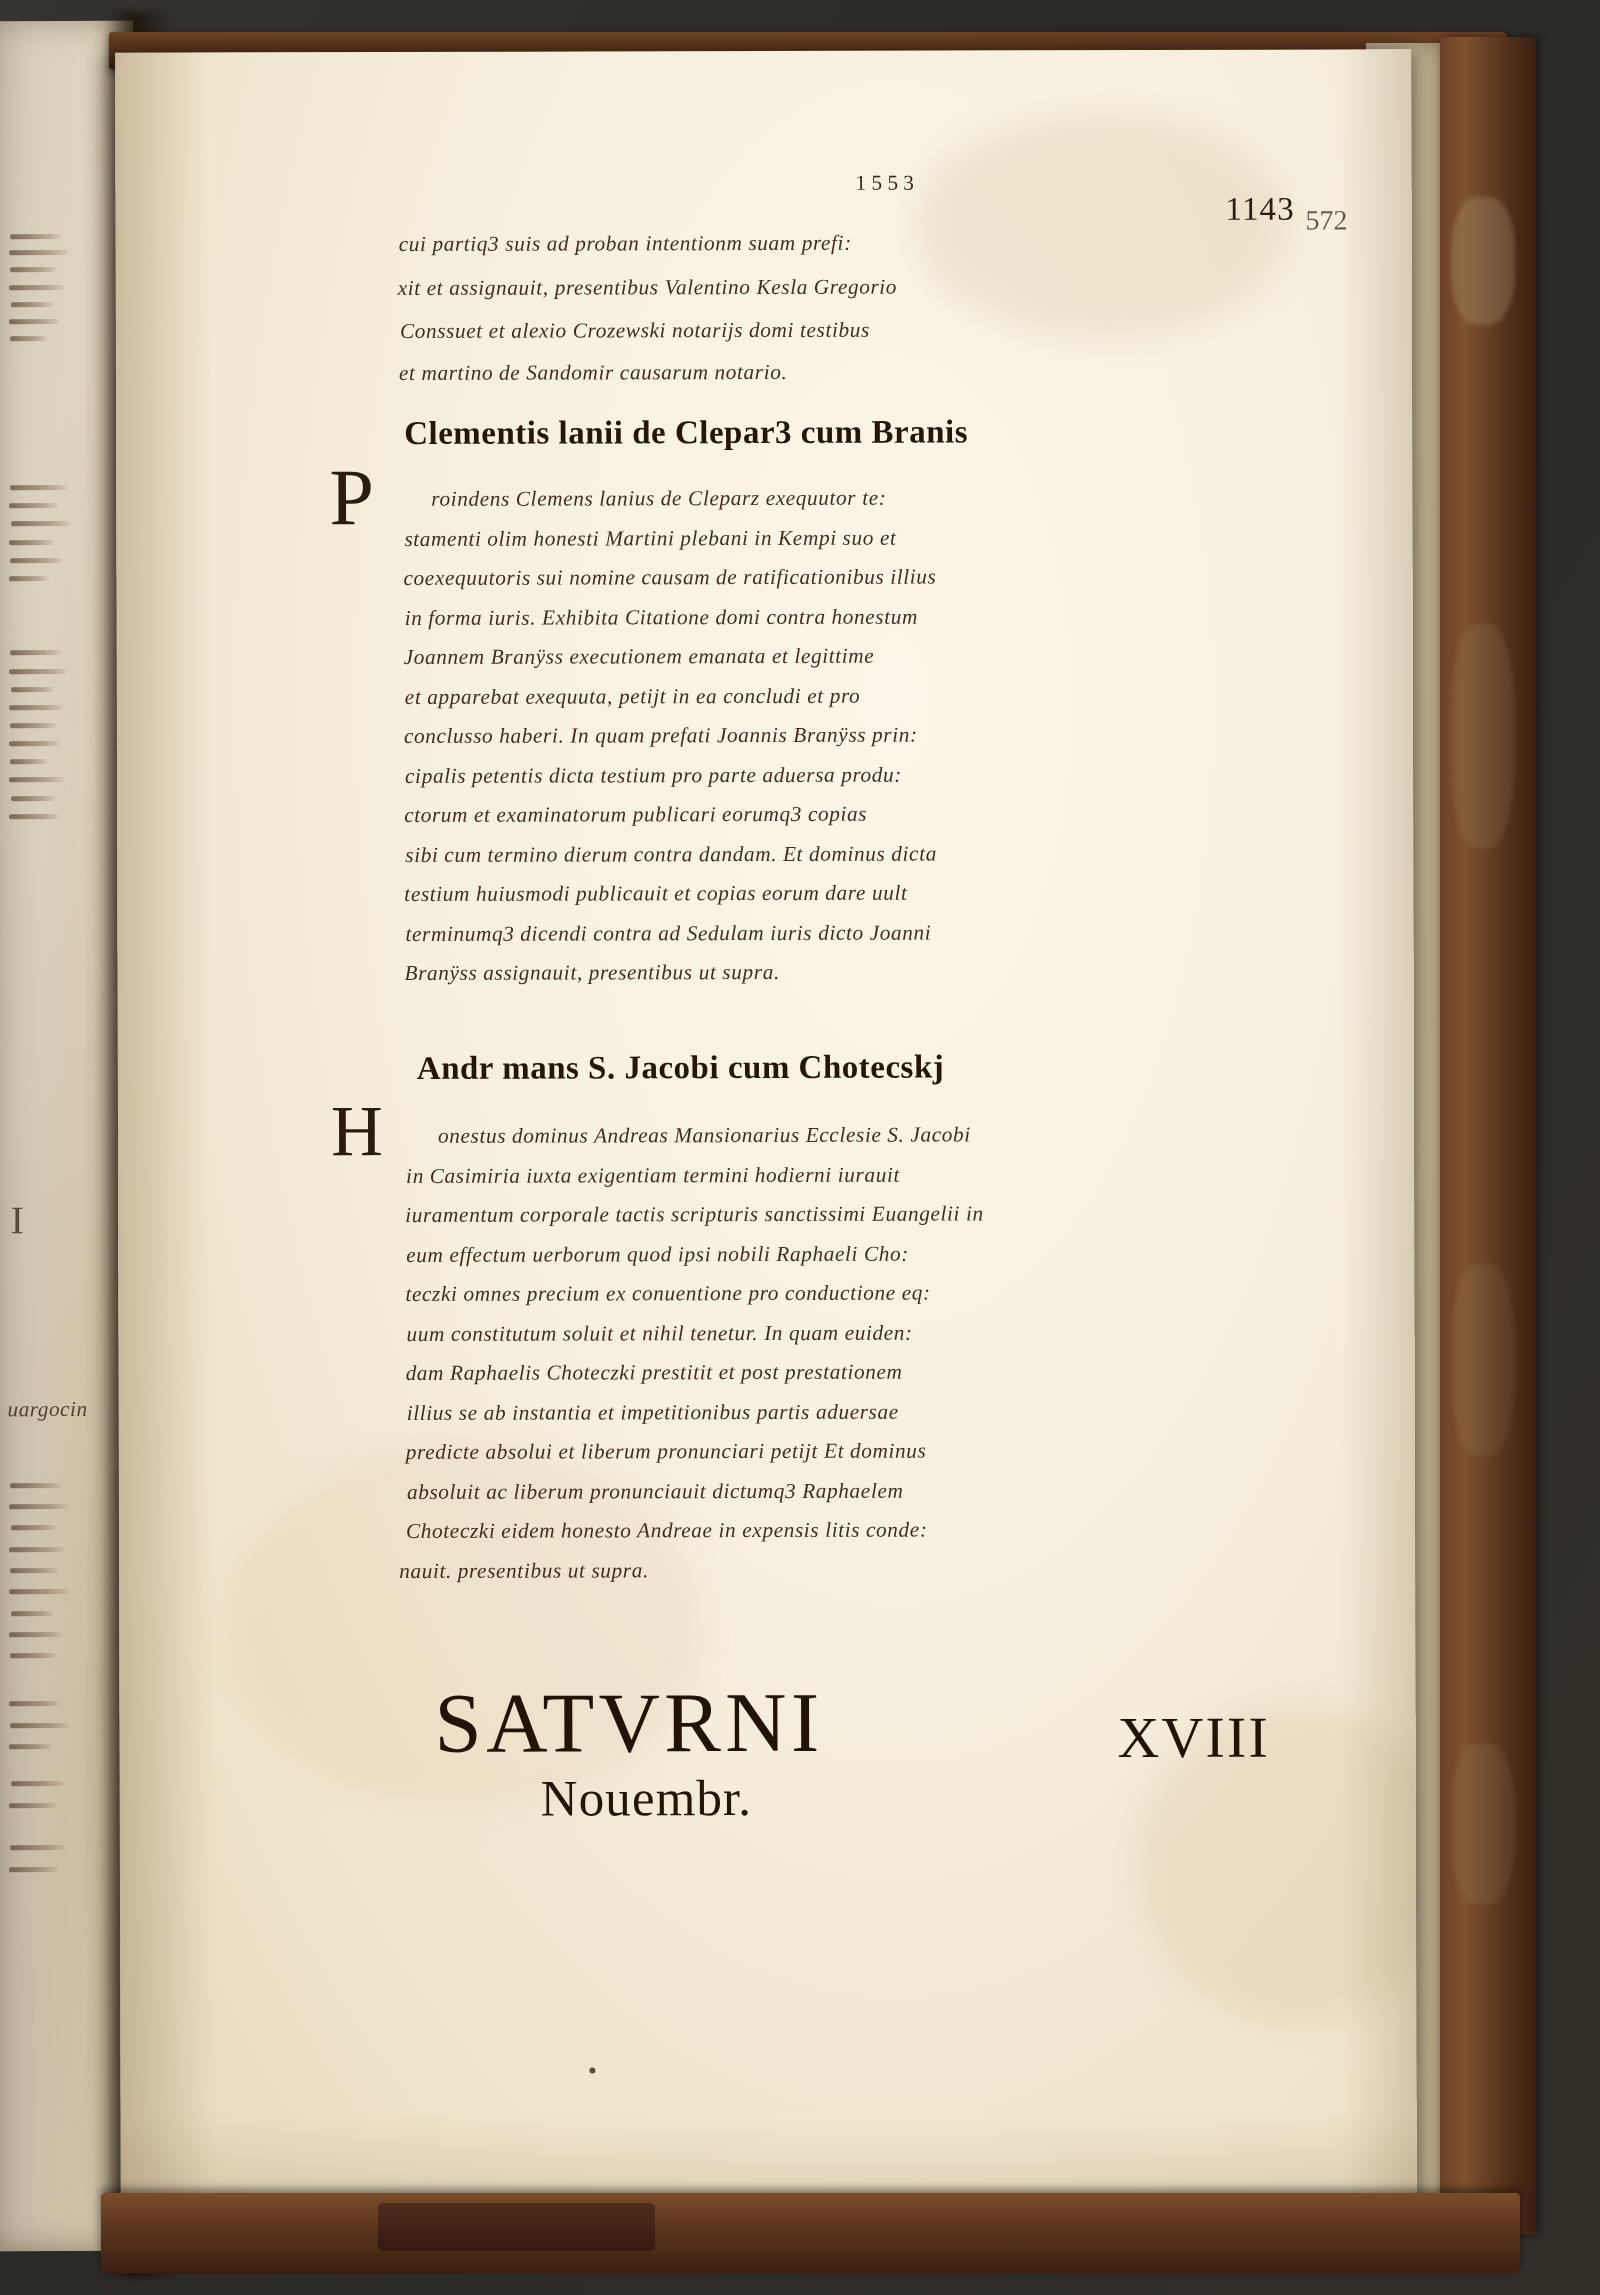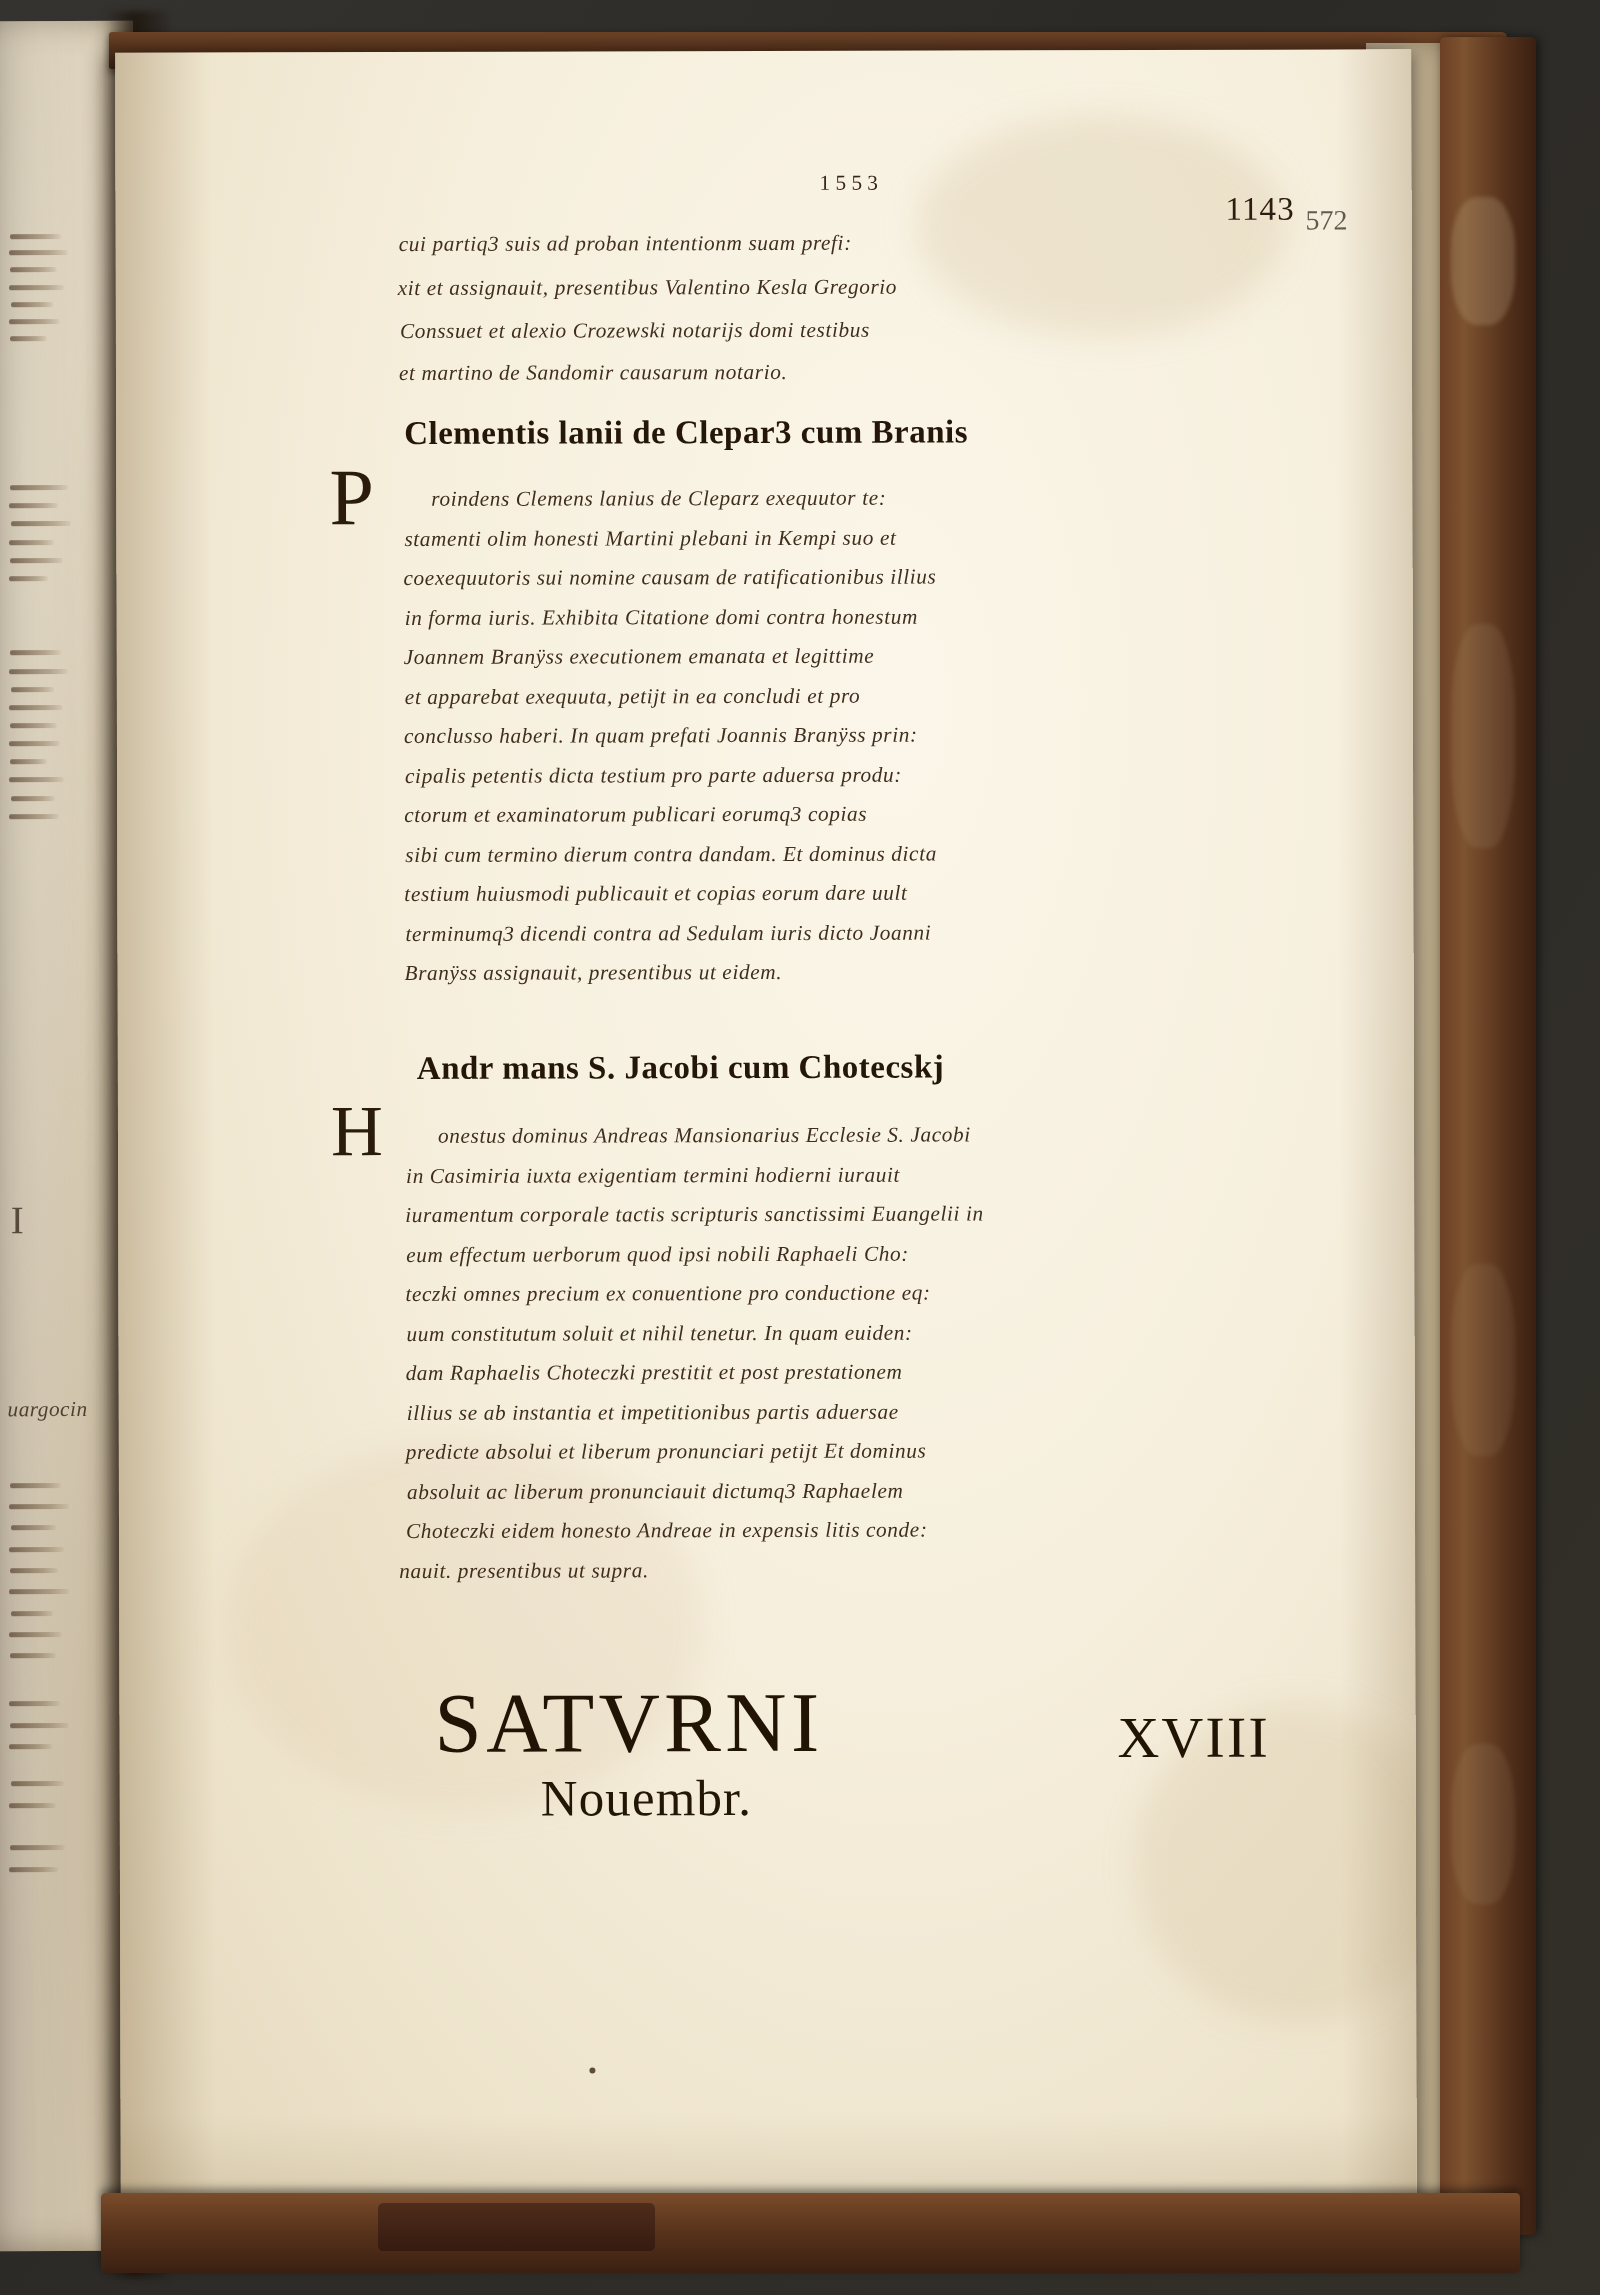--- a/index.html
+++ b/index.html
@@ -334,21 +334,21 @@
 <div class="page">
 
   <div class="edge-shade-left"></div>
   <div class="edge-shade-right"></div>
   <div class="edge-shade-bottom"></div>
 
   <div class="stain" style="left:800px; top:64px;  width:373px; height:224px; background:rgba(190,160,110,0.18);"></div>
   <div class="stain" style="left:107px;  top:1387px; width:480px; height:373px; background:rgba(195,168,120,0.12);"></div>
   <div class="stain" style="left:1014px; top:1654px; width:320px; height:320px; background:rgba(180,150,100,0.14);"></div>
 
-  <div class="ink folio-top" style="left:704px; top:120px;text-align:center;">1553</div>
+  <div class="ink folio-top" style="left:740px; top:120px;text-align:center;">1553</div>
   <div class="ink folio-number" style="left:1110px; top:109px;margin-top:32px;">1143</div>
   <div class="ink folio-pencil" style="left:1190px; top:155px;">572</div>
 
   <div class="hand" style="left:283px; top:180px;">cui partiq3 suis ad proban intentionm suam prefi:</div>
   <div class="hand" style="left:282px; top:224px;">xit et assignauit, presentibus Valentino Kesla Gregorio</div>
   <div class="hand" style="left:284px; top:267px;">Conssuet et alexio Crozewski notarijs domi testibus</div>
   <div class="hand" style="left:283px; top:309px;">et martino de Sandomir causarum notario.</div>
 
   <div class="ink heading" style="left:288px; top:363px;">Clementis lanii de Clepar3 cum Branis</div>
 
@@ -359,21 +359,21 @@
   <div class="hand" style="left:287px;  top:514px;">coexequutoris sui nomine causam de ratificationibus illius</div>
   <div class="hand" style="left:288px;  top:554px;">in forma iuris. Exhibita Citatione domi contra honestum</div>
   <div class="hand" style="left:287px;  top:593px;">Joannem Branÿss executionem emanata et legittime</div>
   <div class="hand" style="left:288px;  top:633px;">et apparebat exequuta, petijt in ea concludi et pro</div>
   <div class="hand" style="left:287px;  top:672px;">conclusso haberi. In quam prefati Joannis Branÿss prin:</div>
   <div class="hand" style="left:288px;  top:712px;">cipalis petentis dicta testium pro parte aduersa produ:</div>
   <div class="hand" style="left:287px;  top:751px;">ctorum et examinatorum publicari eorumq3 copias</div>
   <div class="hand" style="left:288px;  top:791px;">sibi cum termino dierum contra dandam. Et dominus dicta</div>
   <div class="hand" style="left:287px;  top:830px;">testium huiusmodi publicauit et copias eorum dare uult</div>
   <div class="hand" style="left:288px;  top:870px;">terminumq3 dicendi contra ad Sedulam iuris dicto Joanni</div>
-  <div class="hand" style="left:287px;  top:909px;">Branÿss assignauit, presentibus ut eidem.</div>
+  <div class="hand" style="left:287px;  top:909px;">Branÿss assignauit, presentibus ut supra.</div>
   <div class="hand" style="left:288px;  top:948px;"></div>
 
   <div class="ink heading" style="left:299px; top:998px;">Andr mans S. Jacobi cum Chotecskj</div>
 
   <div class="ink bigcap" style="left:213px; top:1043px; font-size:72px;">H</div>
 
   <div class="hand" style="left:320px;  top:1072px;">onestus dominus Andreas Mansionarius Ecclesie S. Jacobi</div>
   <div class="hand" style="left:288px;  top:1112px;">in Casimiria iuxta exigentiam termini hodierni iurauit</div>
   <div class="hand" style="left:287px;  top:1151px;">iuramentum corporale tactis scripturis sanctissimi Euangelii in</div>
   <div class="hand" style="left:288px;  top:1191px;">eum effectum uerborum quod ipsi nobili Raphaeli Cho:</div>

